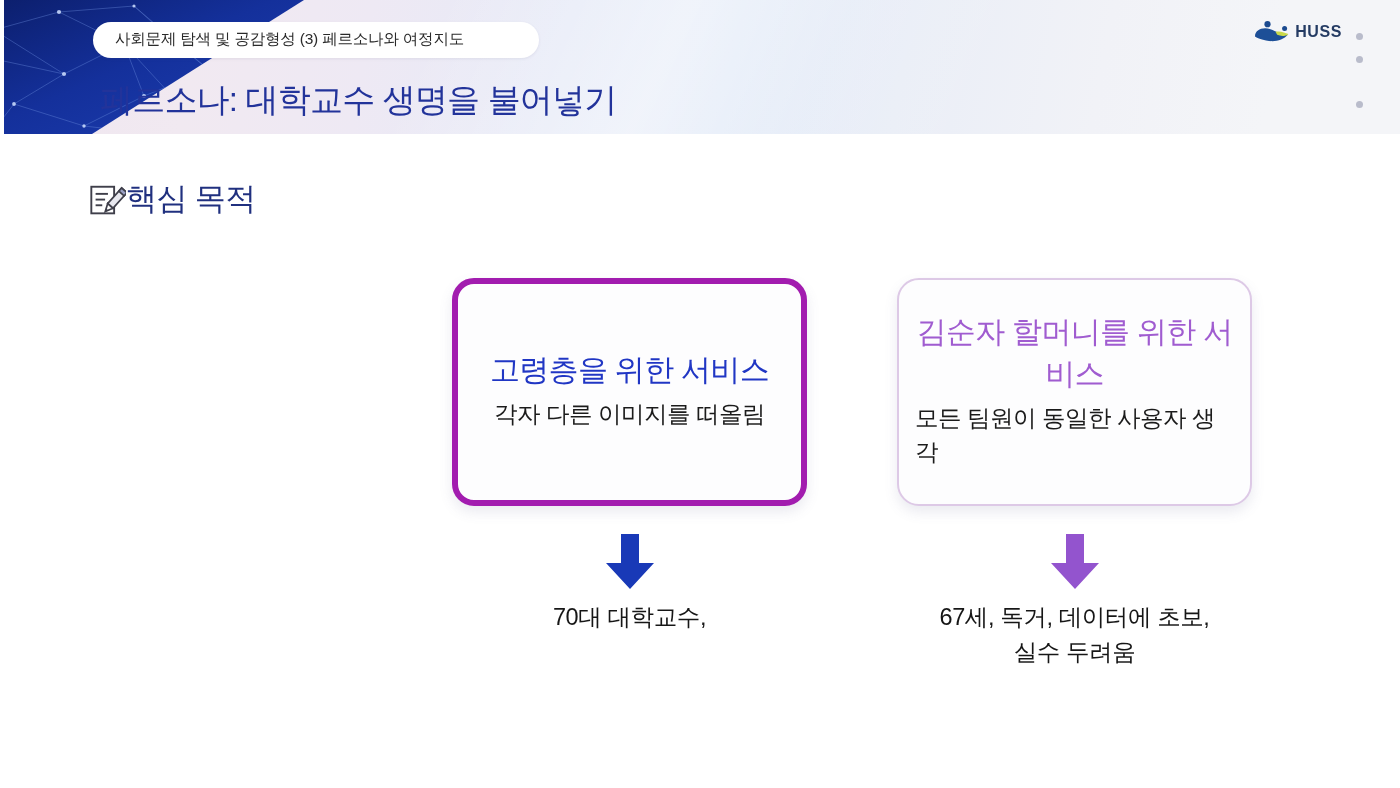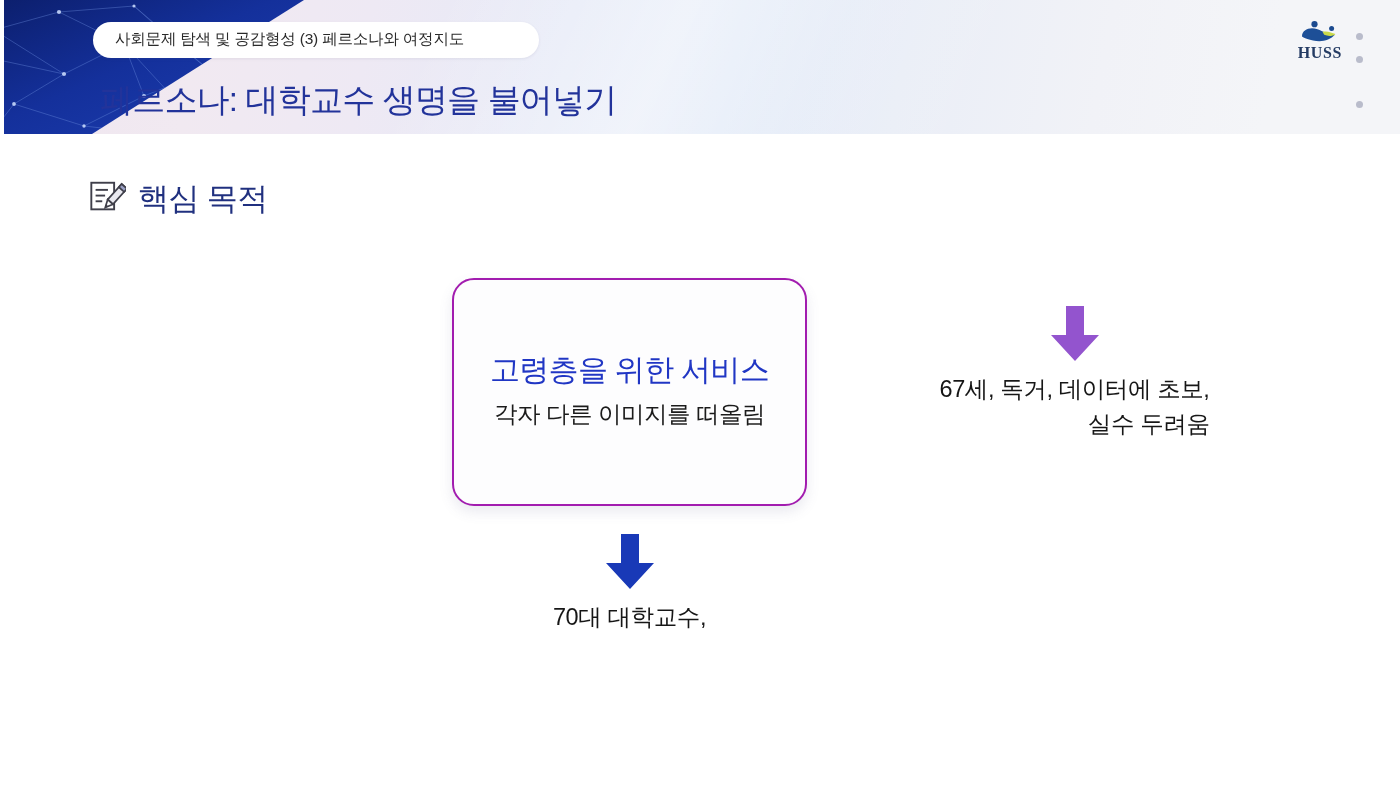--- a/index.html
+++ b/index.html
@@ -113,24 +113,23 @@
     position: absolute;
     right: 62px;
     top: 20px;
     display: flex;
     align-items: center;
     gap: 13px;
     z-index: 5;
   }
   .brand-mark {
     display: flex;
-    flex-direction: column;
+    flex-direction: row;
     align-items: center;
     gap: 1px;
-    font-family: Liberation Serif, serif;
   }
   .brand-huss {
     font-size: 16px;
     font-weight: 700;
     color: #243b63;
     letter-spacing: 0.6px;
     line-height: 1;
   }
   .brand-wordmark {
     font-size: 16.5px;
@@ -139,22 +138,21 @@
     letter-spacing: -0.4px;
     white-space: nowrap;
   }
 
   
   .section-head {
     position: absolute;
     left: 88px;
     top: 178px;
     display: flex;
-    align-items: flex-start;
-    gap: 12px;
+    align-items: flex-end;
     z-index: 3;
   }
   .memo-icon { width: 38px; height: 38px; display: block; }
   .section-title {
     font-size: 31px;
     font-weight: 400;
     color: #20307f;
     letter-spacing: -0.6px;
   }
 
@@ -178,21 +176,21 @@
     min-height: 228px;
     border-radius: 22px;
     background: #fdfdfe;
     display: flex;
     flex-direction: column;
     align-items: center;
     justify-content: center;
     padding: 18px 16px 22px;
     box-shadow: 0 6px 13px rgba(90,90,140,0.13);
   }
-  .card-blue   { border: 2px solid #a21caf; }
+  .card-blue   { border: 6px solid #a21caf; }
   .card-purple { border: 2px solid #ddc9e6; }
 
   .card-title {
     font-size: 30px;
     line-height: 1.42;
     text-align: center;
     letter-spacing: -0.7px;
     margin-bottom: 5px;
   }
   .card-title-blue   { color: #2036c4; }
@@ -204,21 +202,21 @@
     text-align: left;
     color: #1b1b1b;
     letter-spacing: -0.5px;
   }
 
   .arrow { margin: 28px 0 10px; display: block; }
 
   .outcome {
     font-size: 23.5px;
     line-height: 1.47;
-    text-align: right;
+    text-align: center;
     color: #161616;
     letter-spacing: -0.4px;
     white-space: nowrap;
   }
 </style>
 </head>
 <body>
 
 <div class="slide">
 
@@ -314,20 +312,24 @@
       <svg class="arrow" width="52" height="56" viewBox="0 0 52 56">
         <polygon points="17,0 35,0 35,29 50,29 26,55 2,29 17,29" fill="#1939b7"></polygon>
       </svg>
 
       <div class="outcome">
         <div>70대 대학교수,</div>
       </div>
     </div>
 
     <div class="column">
+      <div class="card card-purple">
+        <div class="card-title card-title-purple">김순자 할머니를 위한 서비스</div>
+        <div class="card-body">모든 팀원이 동일한 사용자 생각</div>
+      </div>
 
       <svg class="arrow" width="52" height="56" viewBox="0 0 52 56">
         <polygon points="17,0 35,0 35,29 50,29 26,55 2,29 17,29" fill="#9354ce"></polygon>
       </svg>
 
       <div class="outcome">
         <div>67세, 독거, 데이터에 초보,</div>
         <div>실수 두려움</div>
       </div>
     </div>

